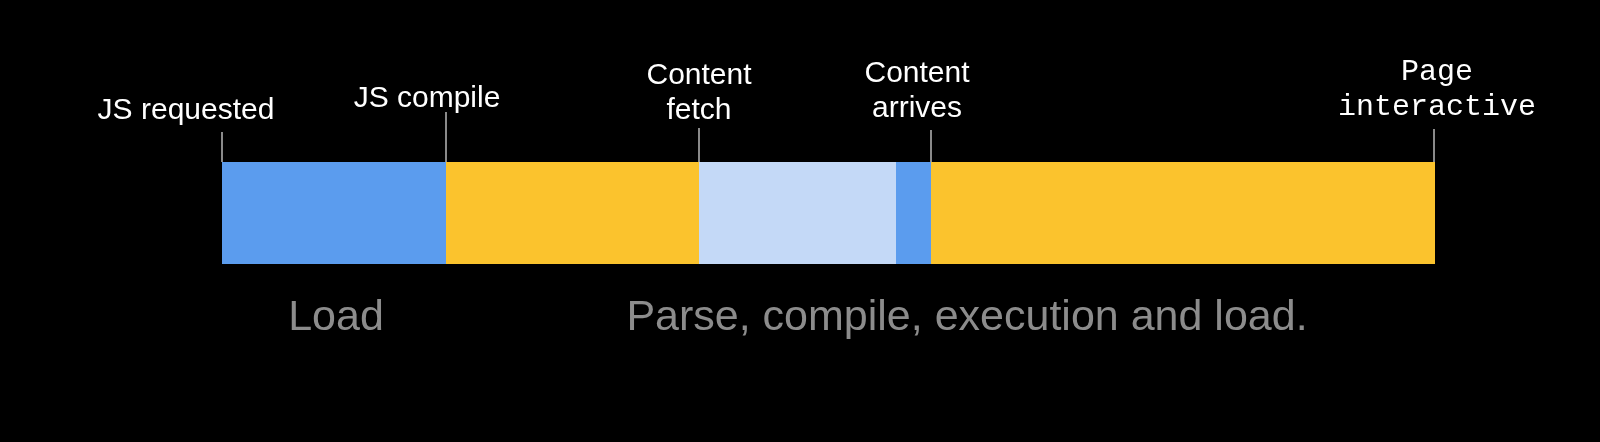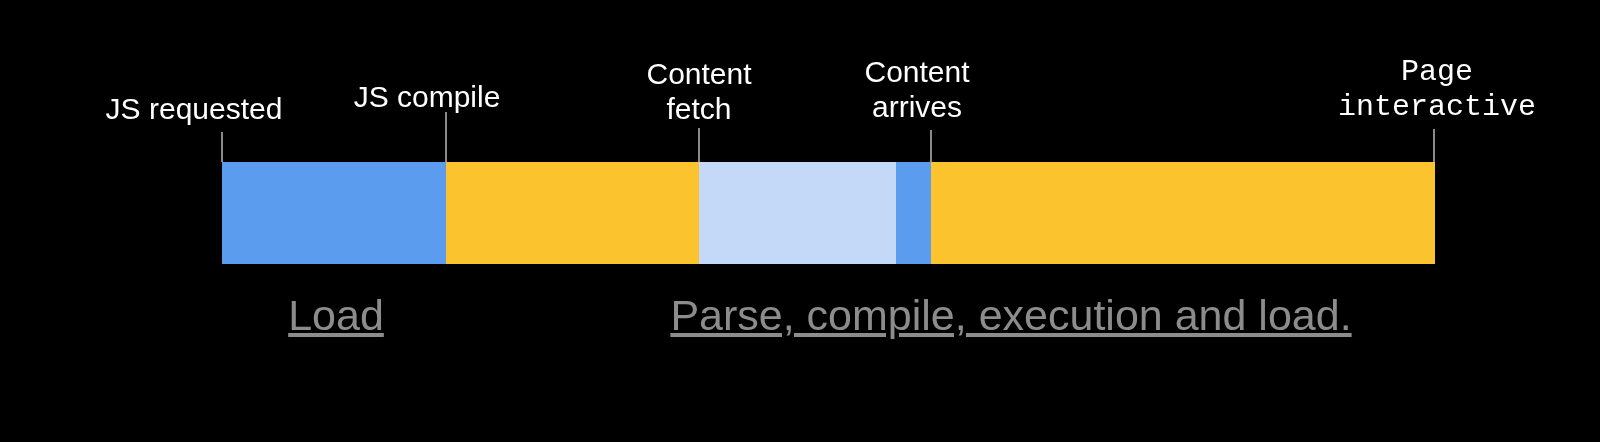--- a/index.html
+++ b/index.html
@@ -19,21 +19,21 @@
   
   .milestone {
     position: absolute;
     transform: translateX(-50%);
     text-align: center;
     color: #ffffff;
     font-size: 30px;
     line-height: 35px;
     white-space: pre-line;
   }
-  .milestone.m1 { left: 186px;  bottom: 316px; margin-left: 8px; }
+  .milestone.m1 { left: 186px;  bottom: 316px; }
   .milestone.m2 { left: 427px;  bottom: 328px; }
   .milestone.m3 { left: 699px;  bottom: 316px; }
   .milestone.m4 { left: 917px;  bottom: 318px; }
   .milestone.m5 { left: 1437px; bottom: 317px; font-family: Liberation Mono, monospace; }
 
   
   .tick {
     position: absolute;
     width: 2px;
     background: #8a8a8a;
@@ -62,24 +62,23 @@
 
   
   .phase {
     position: absolute;
     top: 290px;
     transform: translateX(-50%);
     color: #8c8c8c;
     font-size: 43px;
     line-height: 50px;
     white-space: nowrap;
-    text-decoration: underline;
   }
   .phase.p1 { left: 336px; }
-  .phase.p2 { left: 967px; margin-left: 44px; }
+  .phase.p2 { left: 967px; }
 </style>
 </head>
 <body>
 
 <div class="canvas">
 
   <div class="milestone m1">JS requested</div>
   <div class="milestone m2">JS compile</div>
   <div class="milestone m3">Content
 fetch</div>

